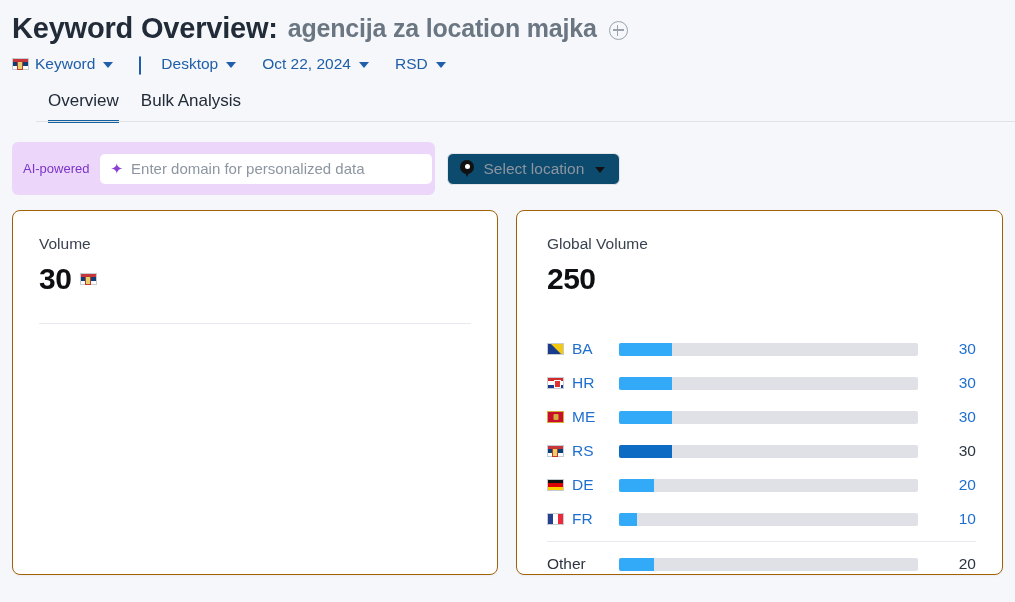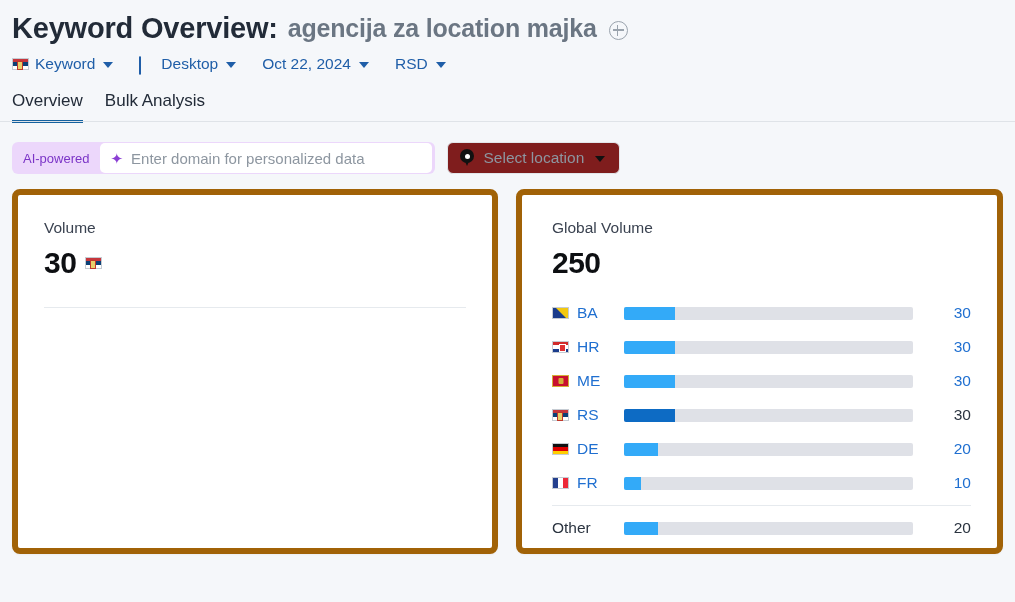--- a/index.html
+++ b/index.html
@@ -78,21 +78,21 @@
   .monitor-icon .scr {
     width: 16px; height: 11px; border: 1.8px solid #1f5ea8; border-radius: 2px;
   }
   .monitor-icon .stand {
     width: 7px; height: 2px; background: #1f5ea8; margin: 1.5px auto 0; border-radius: 1px;
   }
 
   
   .tabs {
     display: flex; align-items: flex-end; gap: 22px;
-    padding: 18px 0 0 12px; position: relative;
+    padding: 18px 0 0 12px; position: relative; margin-left: 36px;
   }
   .tab {
     font-size: 17px; color: #222b38; padding-bottom: 11px;
     cursor: pointer; position: relative;
   }
   .tab.active::after {
     content: ""; position: absolute; left: 0; right: 0; bottom: -1px;
     height: 3px; background: #15619f;
   }
   .tabs-rule {
@@ -100,21 +100,21 @@
     height: 1px; background: #dfe3e8;
   }
 
   
   .filter-row {
     display: flex; align-items: center; gap: 12px;
     padding: 20px 0 0 12px;
   }
   .ai-box {
     display: flex; align-items: center;
-    background: #ecd7fb; border-radius: 6px; height: 32px;
+    background: #ecd7fb; border-radius: 6px; height: 53px;
     padding: 0; overflow: hidden;
   }
   .ai-badge {
     font-size: 13px; color: #7b34c7; padding: 0 11px;
     white-space: nowrap;
   }
   .ai-input-wrap {
     display: flex; align-items: center; gap: 8px;
     background: #ffffff; border-radius: 5px; height: 30px;
     margin-right: 3px; padding: 0 12px 0 10px; min-width: 332px;
@@ -124,21 +124,21 @@
   }
   .ai-input {
     border: none; outline: none; background: transparent;
     font-family: "Liberation Sans", sans-serif; font-size: 15px;
     color: #3a4250; width: 100%;
   }
   .ai-input::placeholder { color: #8d96a0; }
 
   .loc-box {
     display: flex; align-items: center; gap: 9px;
-    background: #7f1d1d; border: 1px solid #e2e6ea; border-radius: 6px;
+    background: #0c4a6e; border: 1px solid #e2e6ea; border-radius: 6px;
     height: 32px; padding: 0 14px 0 12px; cursor: pointer;
   }
   .pin {
     width: 14px; height: 18px; position: relative; flex: none;
   }
   .pin::before {
     content: ""; position: absolute; left: 0; top: 0;
     width: 14px; height: 14px; border-radius: 50% 50% 50% 50%;
     background: #111; 
   }
@@ -151,38 +151,38 @@
     border-left: 3.6px solid transparent; border-right: 3.6px solid transparent;
     border-top: 7px solid #111;
   }
   .loc-text { font-size: 15.5px; color: #8d96a0; }
 
   
   .cards {
     display: flex; gap: 18px; padding: 15px 12px 0 12px;
   }
   .card {
-    background: #fff; border: 6px solid #a16207; border-radius: 8px;
+    background: #fff; border: 1px solid #a16207; border-radius: 8px;
     box-shadow: 0 1px 2px rgba(20,30,50,0.04);
   }
   .card-left { width: 487px; height: 365px; padding: 24px 26px 0 26px; }
   .card-right { width: 488px; height: 365px; padding: 24px 26px 0 30px; }
 
   .metric-label { font-size: 15.5px; color: #3a4250; }
   .metric-value {
     font-size: 30px; font-weight: bold; color: #0d0f12;
     margin-top: 9px; display: flex; align-items: center; gap: 9px;
     letter-spacing: -0.5px;
   }
   .metric-value.na { color: #9ba3ac; }
   .card-divider { height: 1px; background: #e6eaee; margin: 27px 0 0 0; }
   .kd-block { padding-top: 25px; }
 
   
-  .vol-list { margin-top: 16px; }
+  .vol-list { margin-top: 36px; }
   .vol-row {
     display: flex; align-items: center; height: 34px;
   }
   .vol-cc {
     display: flex; align-items: center; gap: 8px;
     width: 72px; flex: none;
   }
   .vol-cc .cc {
     font-size: 15.5px; color: #1f6fd0; cursor: pointer;
   }

